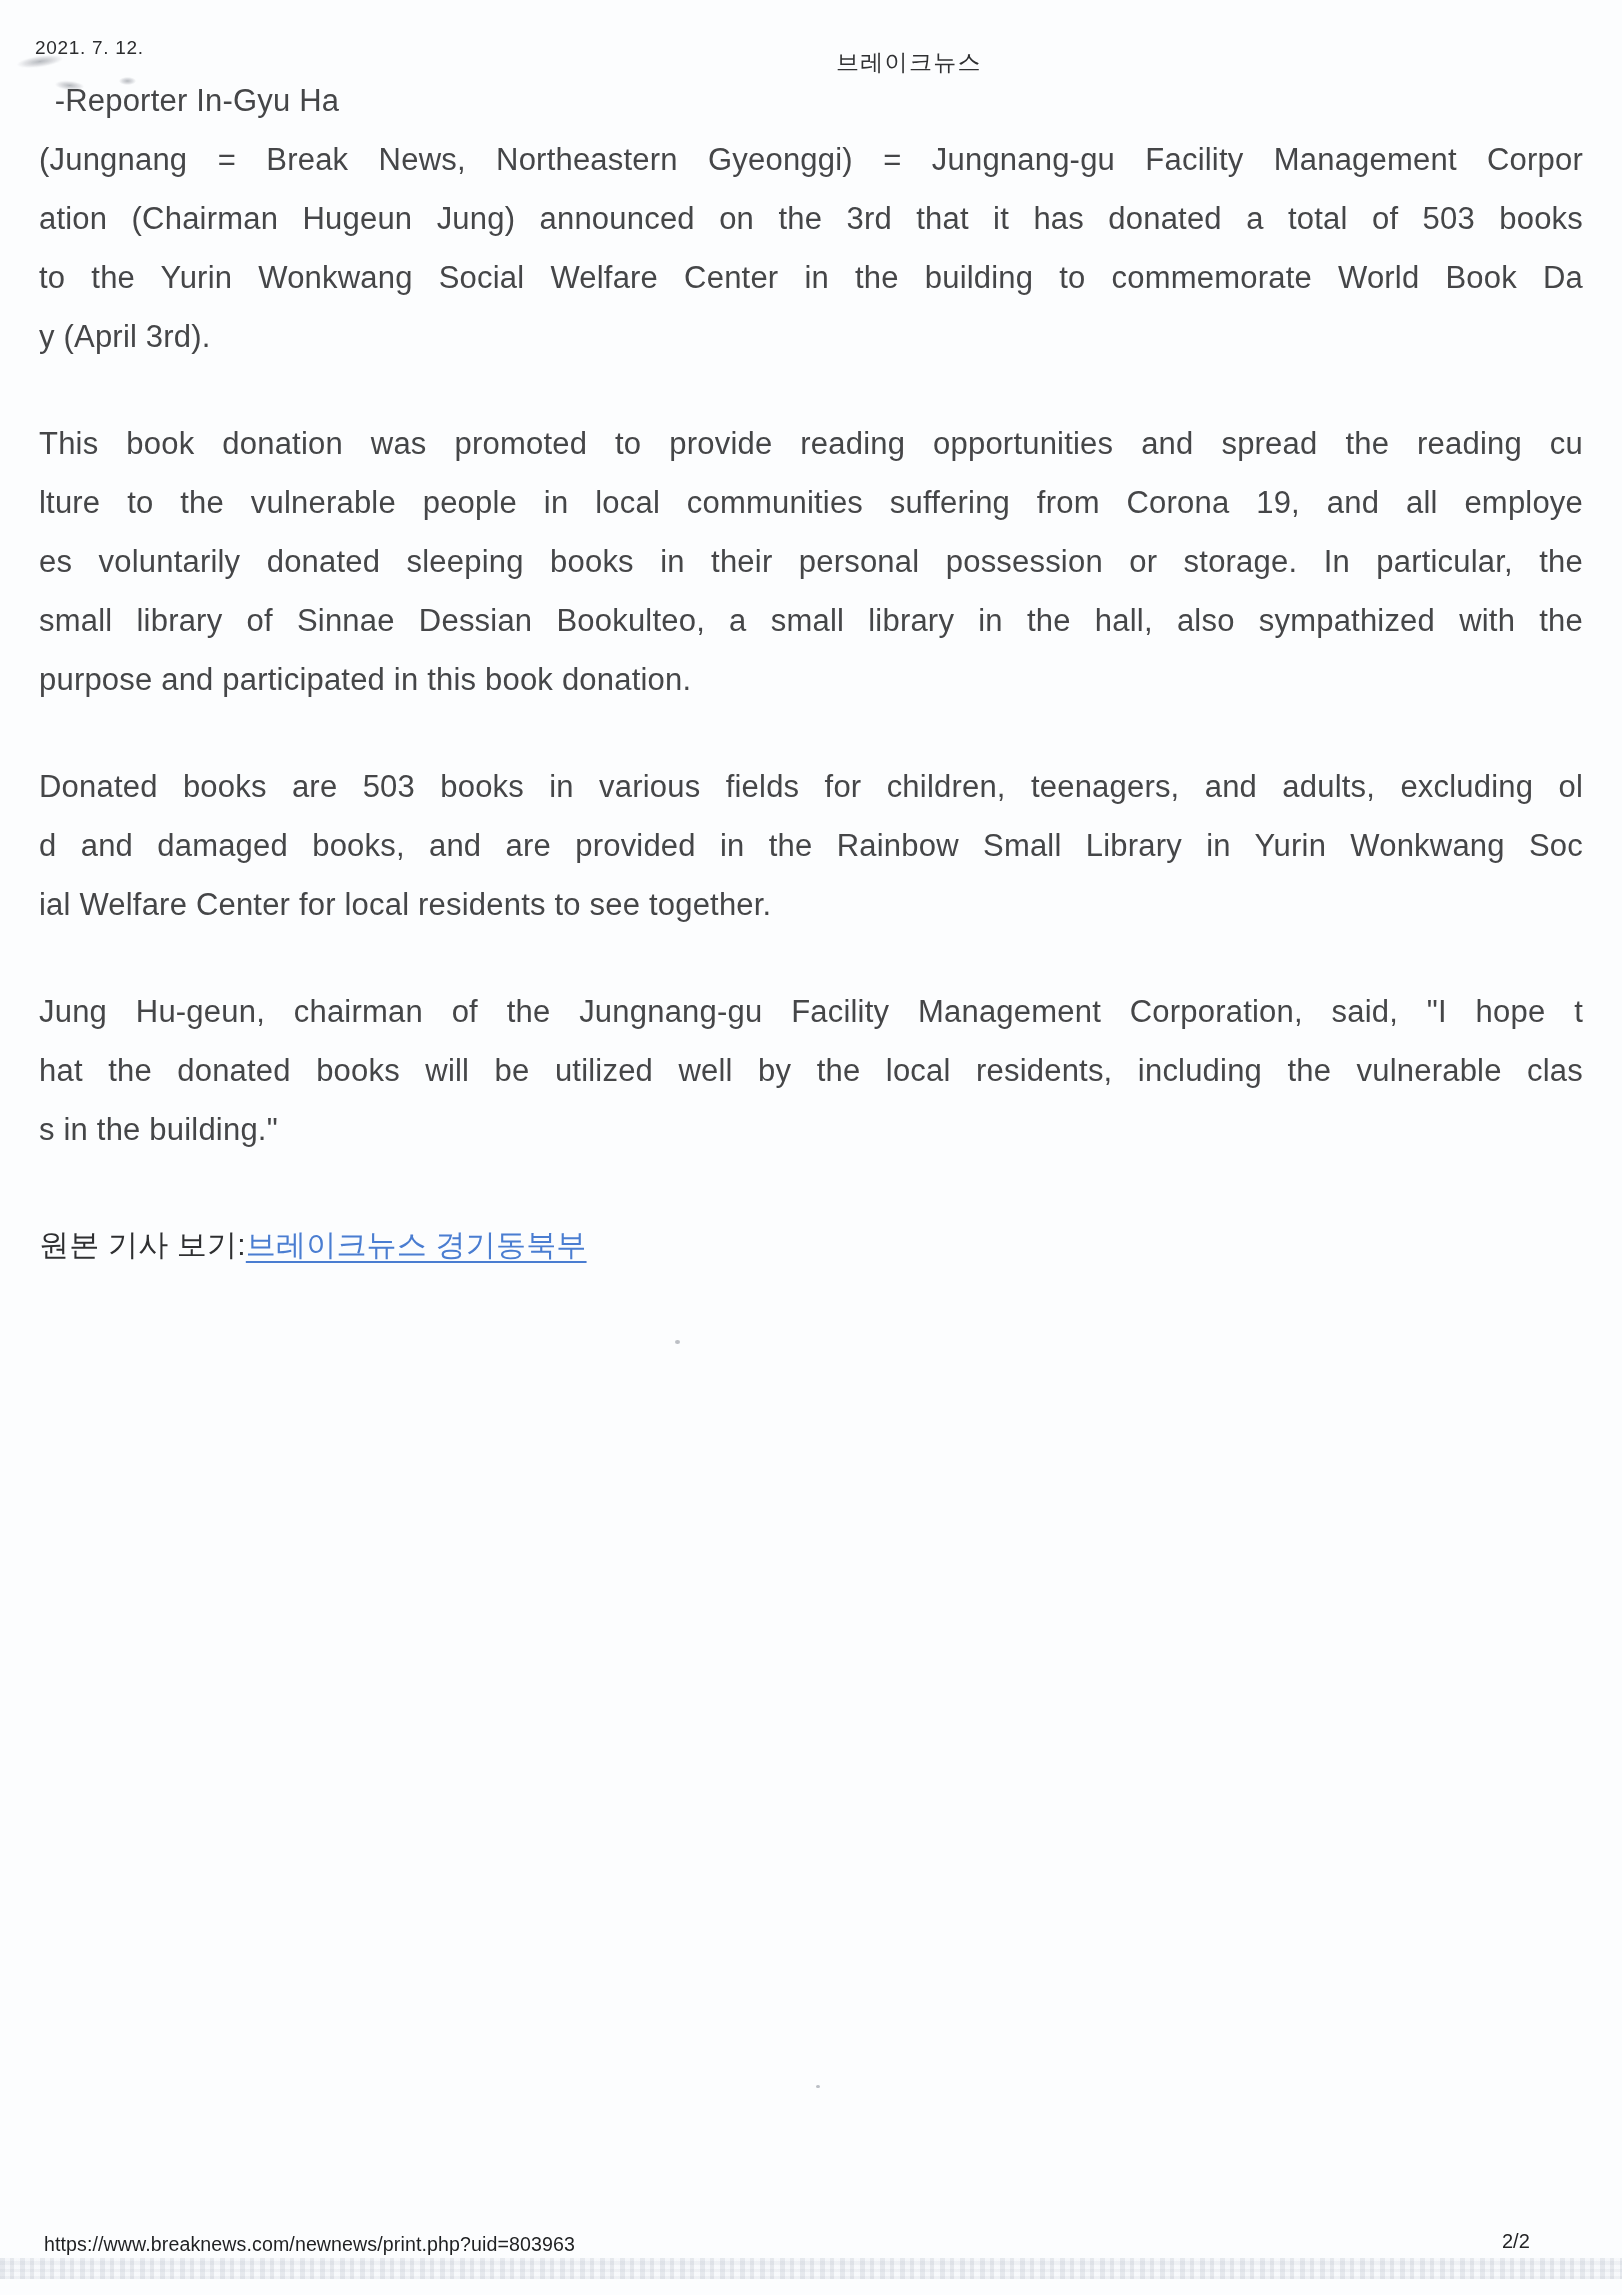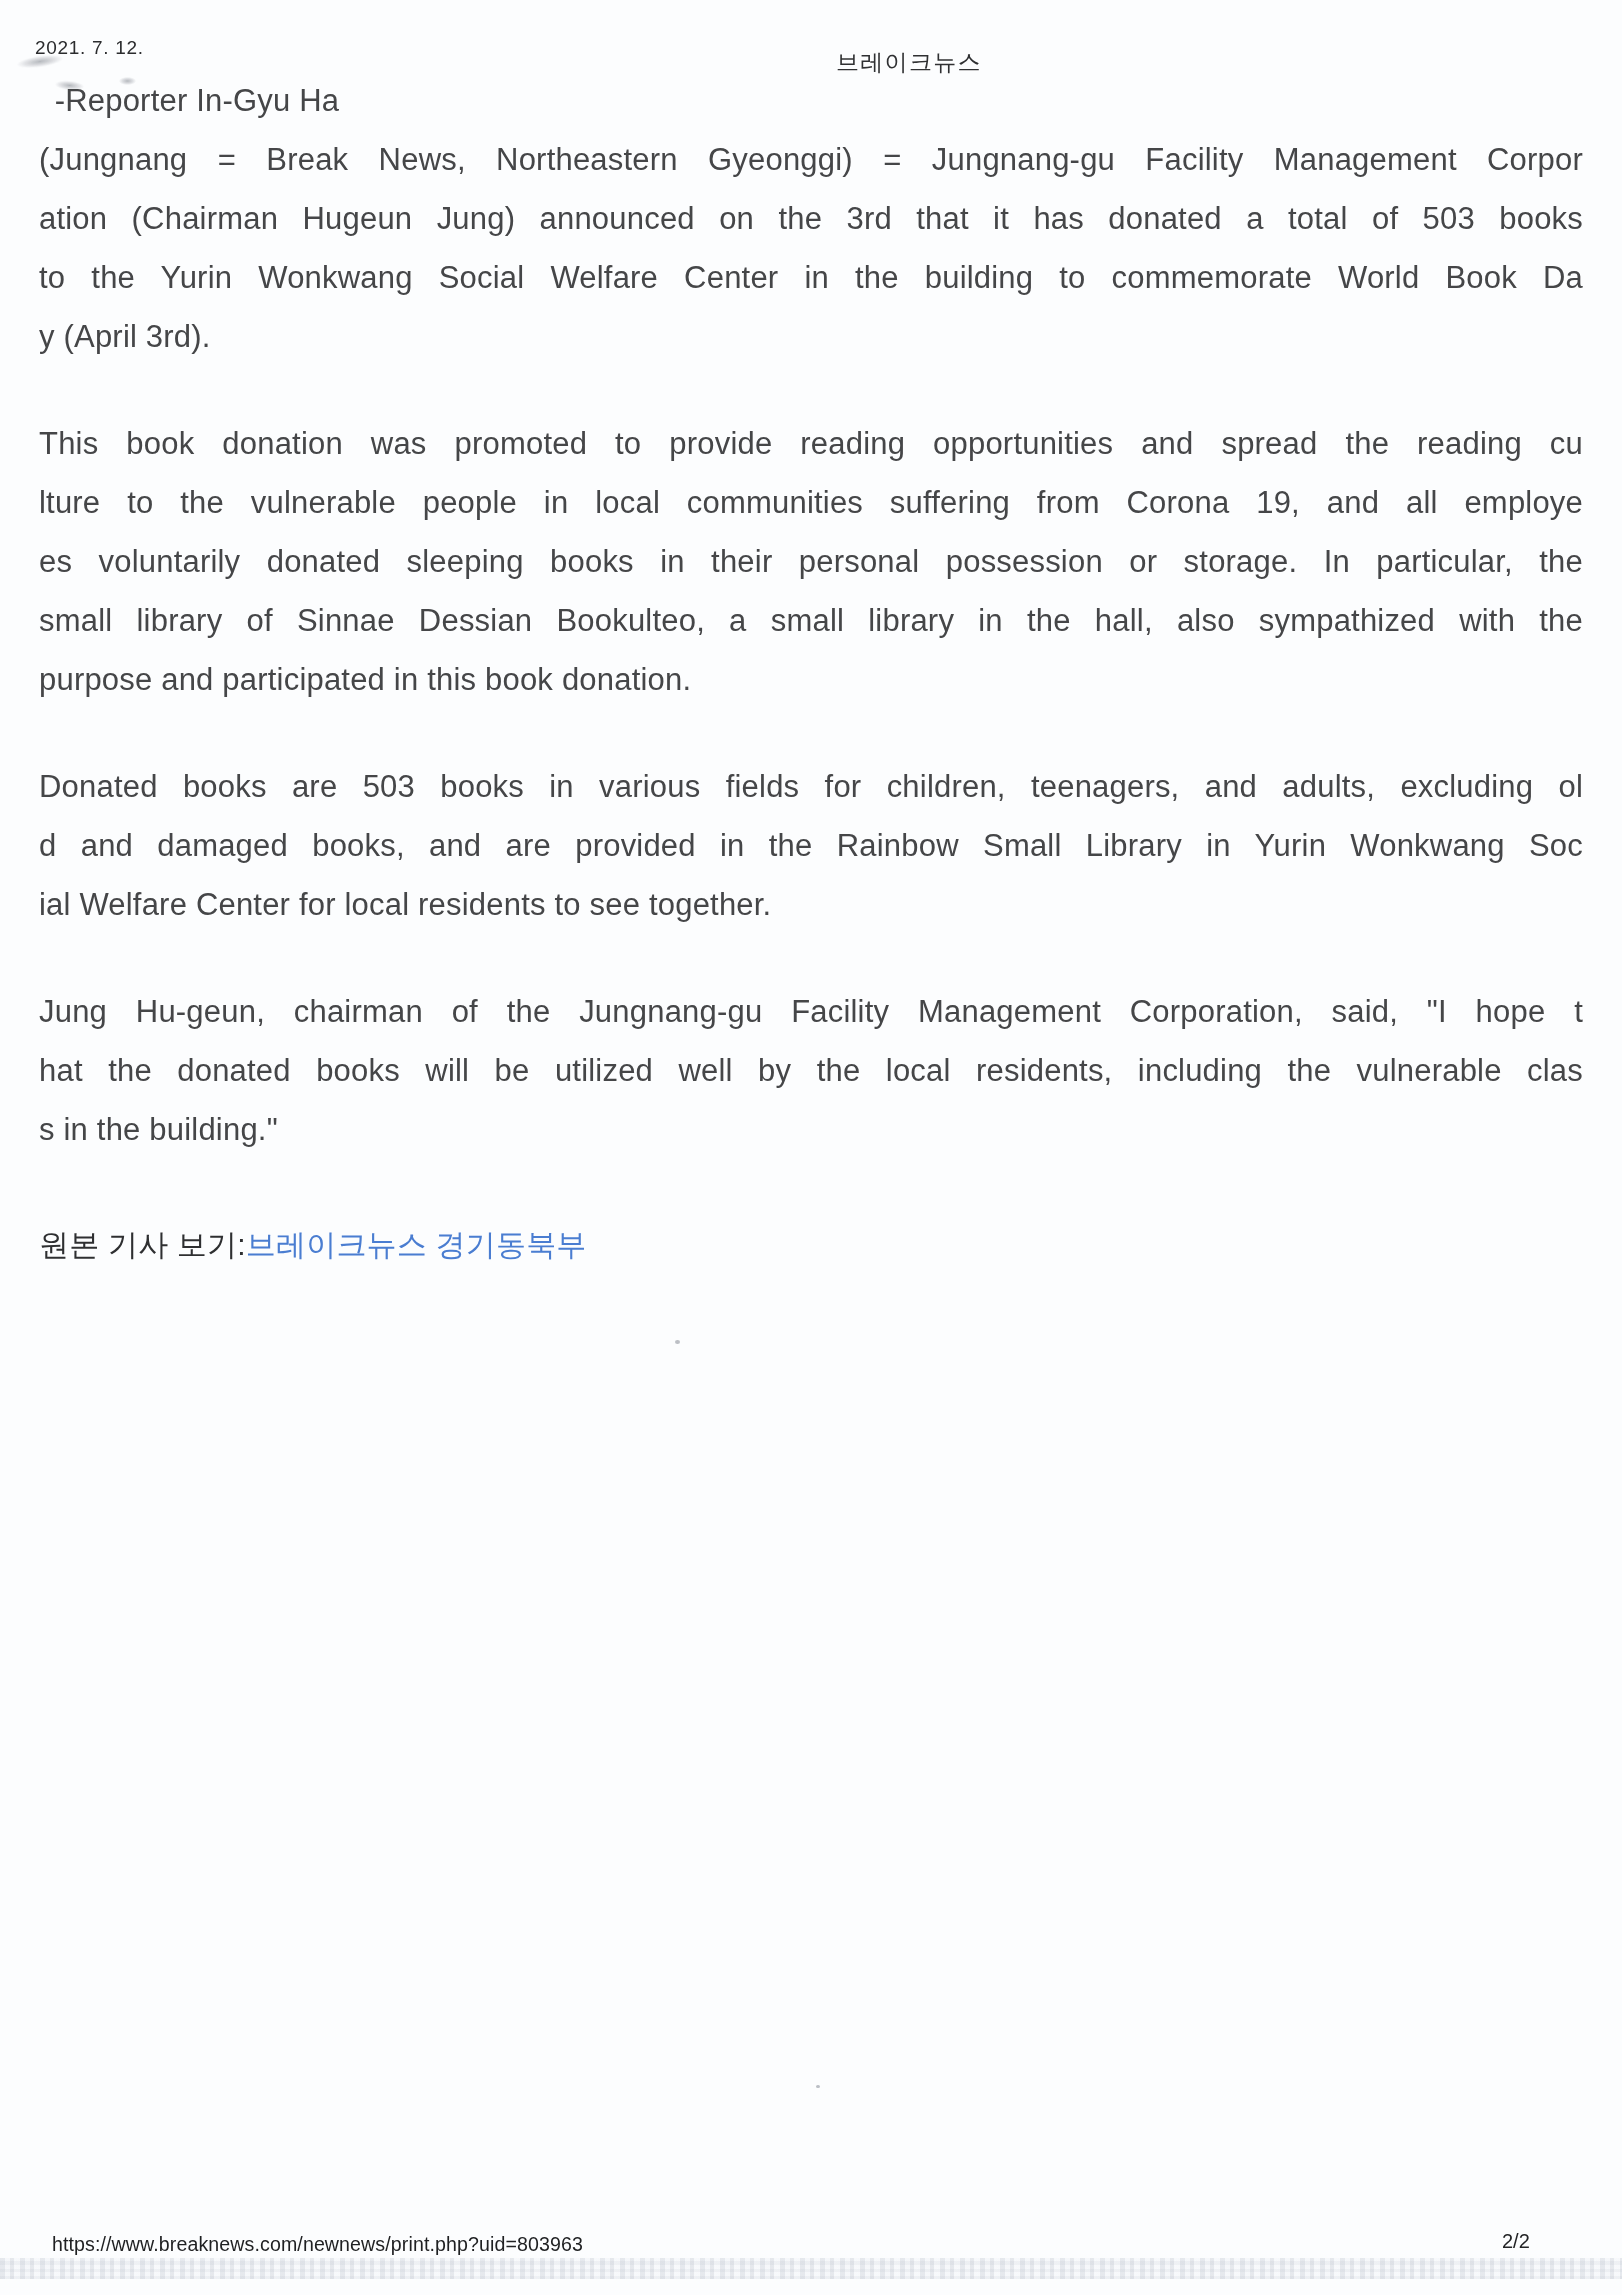--- a/index.html
+++ b/index.html
@@ -30,28 +30,29 @@
     letter-spacing: 0.2px;
   }
   .byline { padding-left: 15.7px; }
   .para { margin: 0; margin-top: 48px; }
   .para.first { margin-top: 0; }
   .tline { text-align: justify; text-align-last: justify; }
   .tline.last { text-align: center; text-align-last: left; }
 
   .source-line { margin-top: 56px; font-size: 30px; color: #2e2f31; }
   .source-link {
+    text-decoration: underline;
     text-underline-offset: 5.9px;
     text-decoration-thickness: 2px;
     cursor: pointer;
   }
 
   
   .footer-url {
-    position: absolute; left: 52px; top: 2233px;
+    position: absolute; left: 44px; top: 2233px;
     font-size: 19.6px; color: #1f2022; letter-spacing: 0.1px;
   }
   .page-number {
     position: absolute; left: 1502px; top: 2230px;
     font-size: 20px; color: #232426;
   }
 
   
   .smudge {
     position: absolute;

